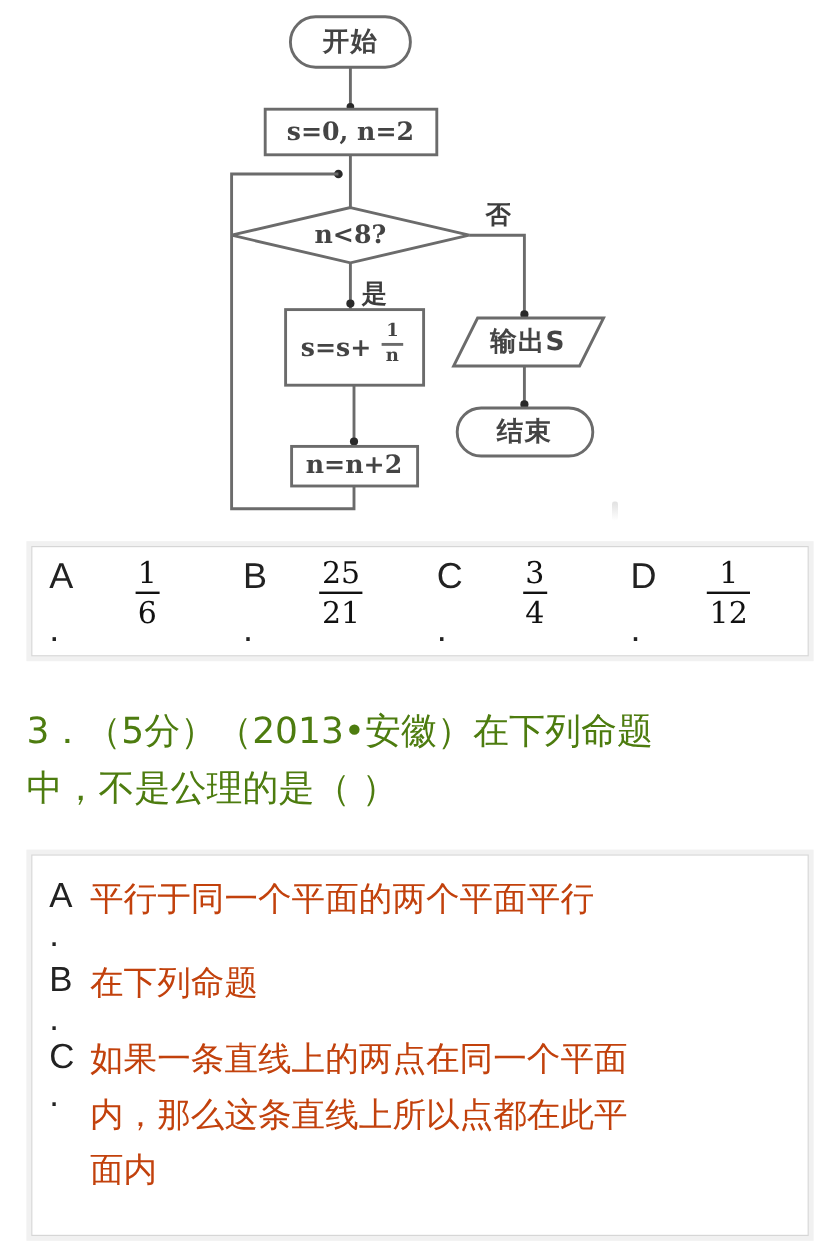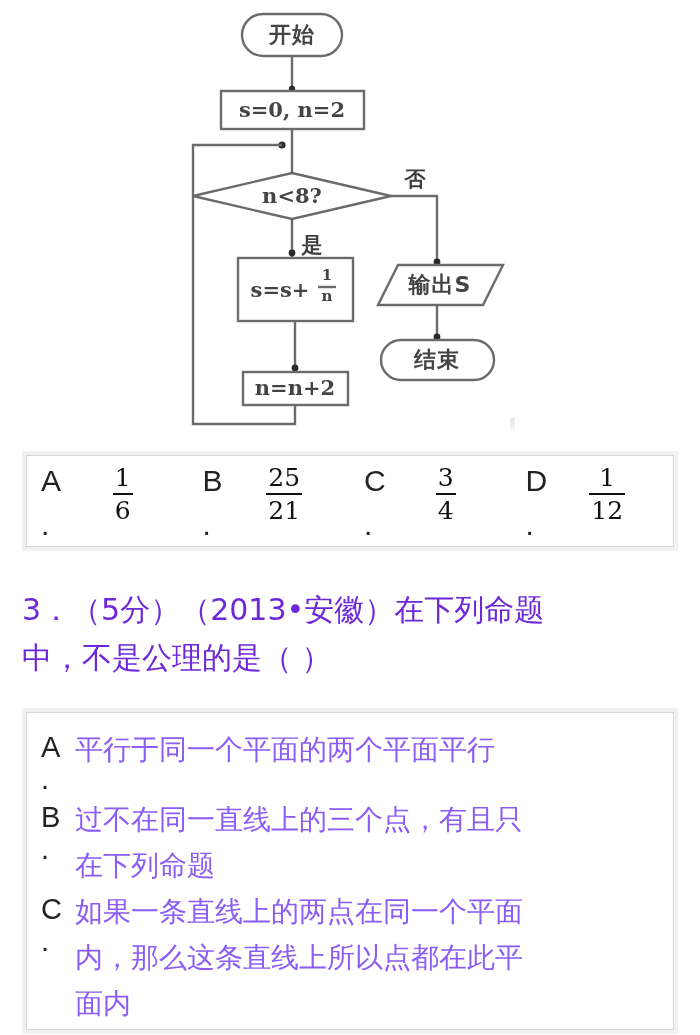--- a/index.html
+++ b/index.html
@@ -157,21 +157,21 @@
 
   
   #q3-stem {
     position: absolute;
     left: 22px;
     top: 586px;
     width: 660px;
     font-family: "DejaVu Sans", "Liberation Sans", sans-serif;
     font-size: 30px;
     line-height: 48px;
-    color: #6d28d9;
+    color: #4d7c0f;
     letter-spacing: 0px;
   }
   #q3-stem .stem-line {
     display: block;
     white-space: pre;
   }
 
   
   #q3-options {
     left: 26px;
@@ -202,21 +202,21 @@
   .sopt-letter .D {
     display: block;
     font-size: 29px;
     line-height: 24px;
   }
   .sopt-text {
     flex: 1 1 auto;
     font-family: Liberation Serif, serif;
     font-size: 28px;
     line-height: 46px;
-    color: #8b5cf6;
+    color: #c2410c;
   }
   .sopt-text .tline {
     display: block;
     white-space: pre;
   }
   #sopt-a { margin-bottom: 6px; }
   #sopt-b { margin-bottom: 0px; }
 </style>
 </head>
 <body>
@@ -349,21 +349,20 @@
       <span class="tline">平行于同一个平面的两个平面平行</span>
     </div>
   </div>
 
   <div class="sopt" id="sopt-b">
     <div class="sopt-letter">
       <span class="L">B</span>
       <span class="D">.</span>
     </div>
     <div class="sopt-text">
-      <span class="tline">过不在同一直线上的三个点，有且只</span>
       <span class="tline">在下列命题</span>
     </div>
   </div>
 
   <div class="sopt" id="sopt-c">
     <div class="sopt-letter">
       <span class="L">C</span>
       <span class="D">.</span>
     </div>
     <div class="sopt-text">

